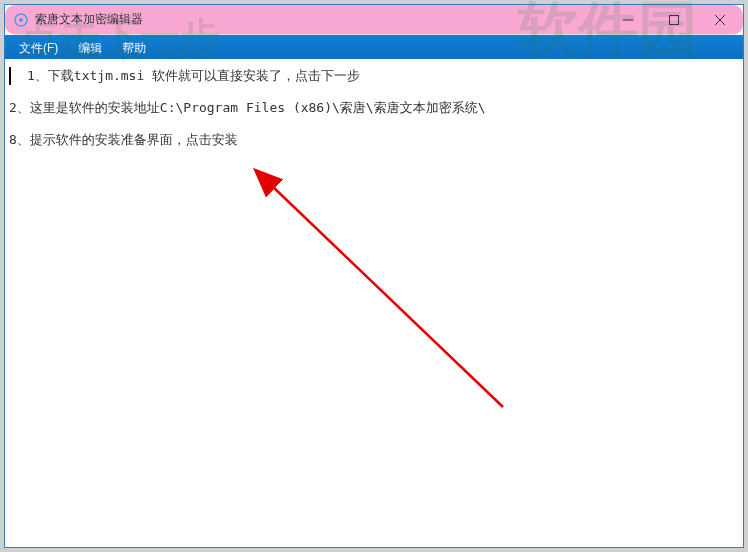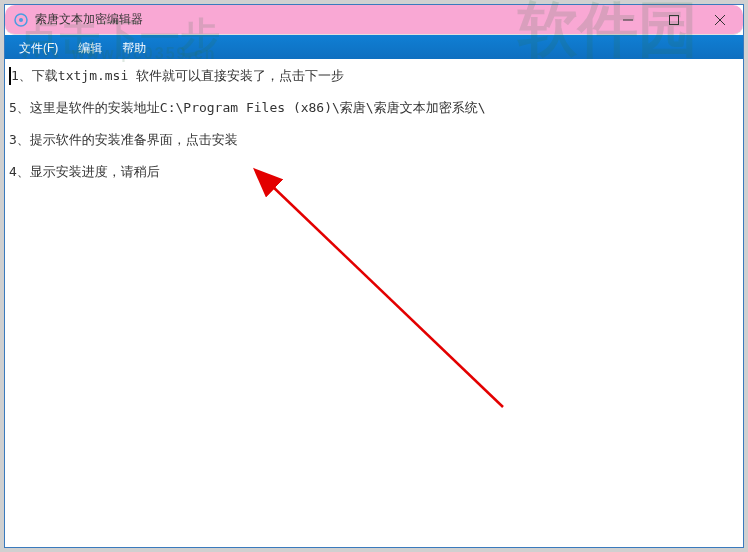--- a/index.html
+++ b/index.html
@@ -84,21 +84,21 @@
       color: #333;
     }
     .text-line {
       margin-bottom: 14px;
       line-height: 18px;
       font-family: "SimSun", monospace;
       white-space: pre;
     }
     .cursor-line {
       border-left: 2px solid #000;
-      padding-left: 0;
+      padding-left: 16px;
     }
     .arrow-overlay {
       position: absolute;
       top: 108px;
       left: 248px;
       pointer-events: none;
     }
     .watermark {
       position: absolute;
       pointer-events: none;
@@ -158,23 +158,22 @@
   </div>
 
   <div class="menubar">
     <span class="menu-item">文件(F)</span>
     <span class="menu-item">编辑</span>
     <span class="menu-item">帮助</span>
   </div>
 
   <div class="content">
     <div class="text-line cursor-line">1、下载txtjm.msi 软件就可以直接安装了，点击下一步</div>
-    <div class="text-line">5、这里是软件的安装地址C:\Program Files (x86)\索唐\索唐文本加密系统\</div>
-    <div class="text-line">3、提示软件的安装准备界面，点击安装</div>
-    <div class="text-line">4、显示安装进度，请稍后</div>
+    <div class="text-line">2、这里是软件的安装地址C:\Program Files (x86)\索唐\索唐文本加密系统\</div>
+    <div class="text-line">8、提示软件的安装准备界面，点击安装</div>
 
     <svg class="arrow-overlay" width="260" height="250" viewBox="0 0 260 250">
       <defs>
         <marker id="arrowhead" markerWidth="12" markerHeight="10" refX="2" refY="5" orient="auto">
           <polygon points="0 0, 12 5, 0 10" fill="#e30000"></polygon>
         </marker>
       </defs>
       <line x1="250" y1="240" x2="18" y2="18" stroke="#e30000" stroke-width="2.5" marker-end="url(#arrowhead)"></line>
     </svg>
   </div>

